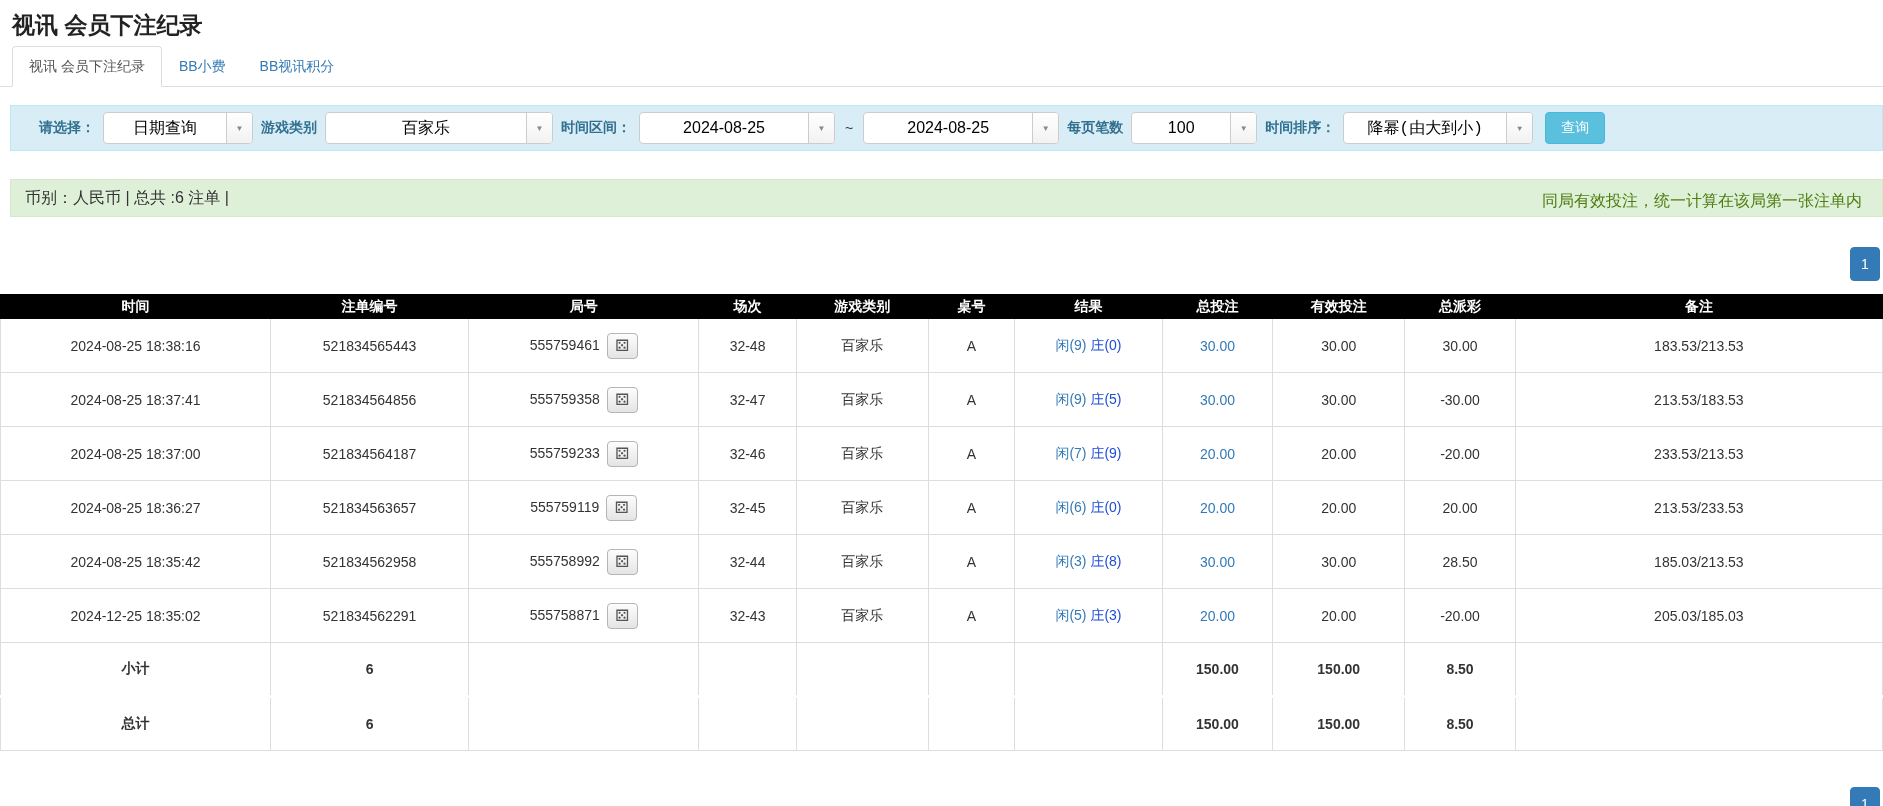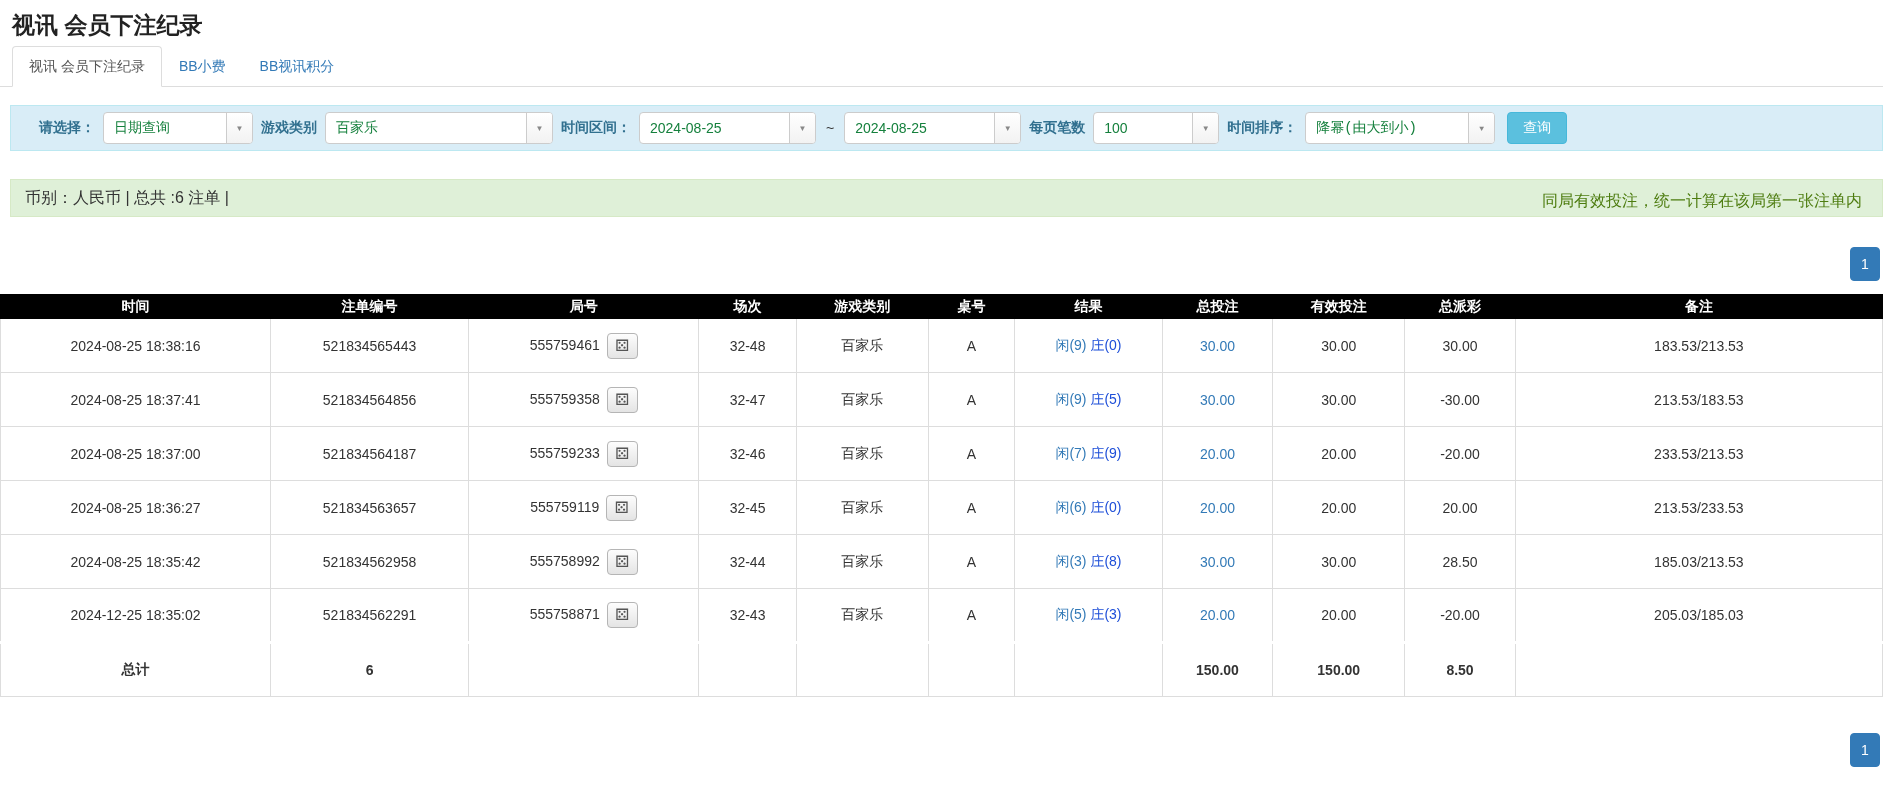--- a/index.html
+++ b/index.html
@@ -28,29 +28,29 @@
   .filter-bar {
     margin: 18px 0 0 10px; background: #d9edf7; border: 1px solid #bce8f1;
     height: 46px; display: flex; align-items: center; padding: 0 28px; gap: 8px;
     white-space: nowrap;
   }
   .flabel { color: #31708f; font-weight: bold; font-size: 14px; }
   .select {
     background: #fff; border: 1px solid #ccc; border-radius: 4px; height: 32px;
     display: inline-flex; align-items: center; cursor: pointer; overflow: hidden;
   }
-  .select .val { padding: 0 10px; font-size: 14px; color: #15803d; flex: 1; text-align: left; }
+  .select .val { padding: 0 10px; font-size: 16px; color: #000000; flex: 1; text-align: center; }
   .select .caret-box {
     width: 26px; align-self: stretch; border-left: 1px solid #ccc;
     display: flex; align-items: center; justify-content: center;
     background: linear-gradient(#fff, #f2f2f2); color: #888; font-size: 8px;
   }
   .w-query  { width: 150px; }
   .w-game   { width: 228px; }
-  .w-date   { width: 177px; }
+  .w-date   { width: 196px; }
   .w-size   { width: 126px; }
   .w-sort   { width: 190px; font-family: Liberation Mono, monospace; }
   .tilde { color: #333; padding: 0 2px; }
   .btn-query {
     background: #5bc0de; border: 1px solid #46b8da; color: #fff; border-radius: 4px;
     height: 32px; padding: 0 15px; font-size: 14px; cursor: pointer; margin-left: 4px;
     font-family: inherit;
   }
   
   .summary-bar {
@@ -268,20 +268,33 @@
           </button></td>
       <td>32-43</td>
       <td>百家乐</td>
       <td>A</td>
       <td><span class="player">闲(5)</span> <span class="banker">庄(3)</span></td>
       <td><a class="betlink">20.00</a></td>
       <td>20.00</td>
       <td class="neg">-20.00</td>
       <td>205.03/185.03</td>
     </tr>
+    <tr class="foot subtotal">
+      <td>小计</td>
+      <td>6</td>
+      <td></td>
+      <td></td>
+      <td></td>
+      <td></td>
+      <td></td>
+      <td>150.00</td>
+      <td>150.00</td>
+      <td>8.50</td>
+      <td></td>
+    </tr>
     <tr class="foot total">
       <td>总计</td>
       <td>6</td>
       <td></td>
       <td></td>
       <td></td>
       <td></td>
       <td></td>
       <td>150.00</td>
       <td>150.00</td>

